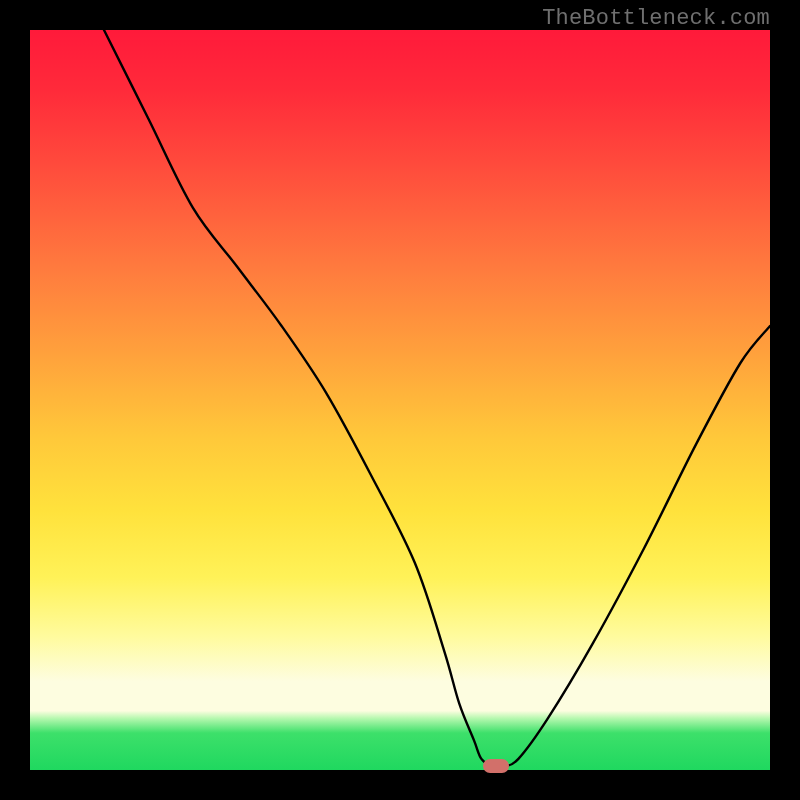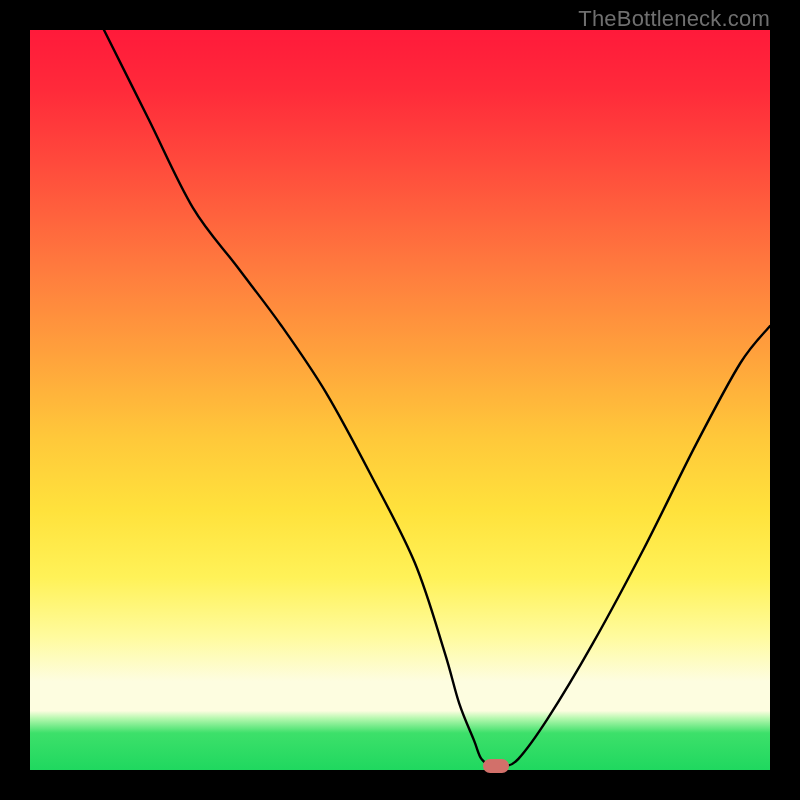--- a/index.html
+++ b/index.html
@@ -9,20 +9,21 @@
     height: 800px;
     background: #000;
     overflow: hidden;
     font-family: Arial, Helvetica, sans-serif;
   }
   .frame {
     position: relative;
     width: 800px;
     height: 800px;
     background: #000;
+    font-family: Liberation Mono, monospace;
   }
   .plot {
     position: absolute;
     left: 30px;
     top: 30px;
     width: 740px;
     height: 740px;
     
     background: linear-gradient(
       to bottom,

